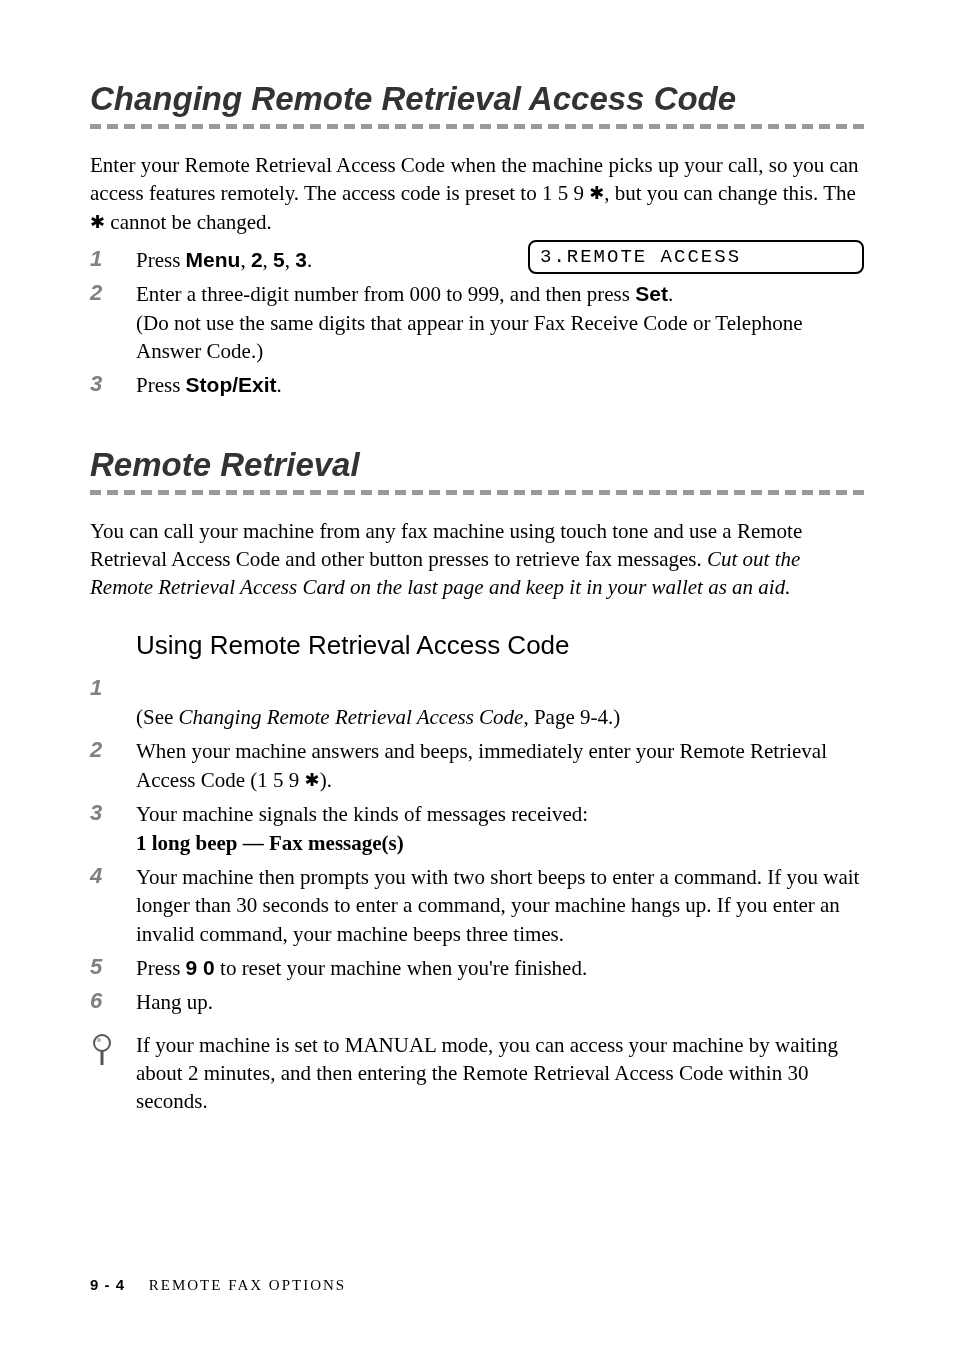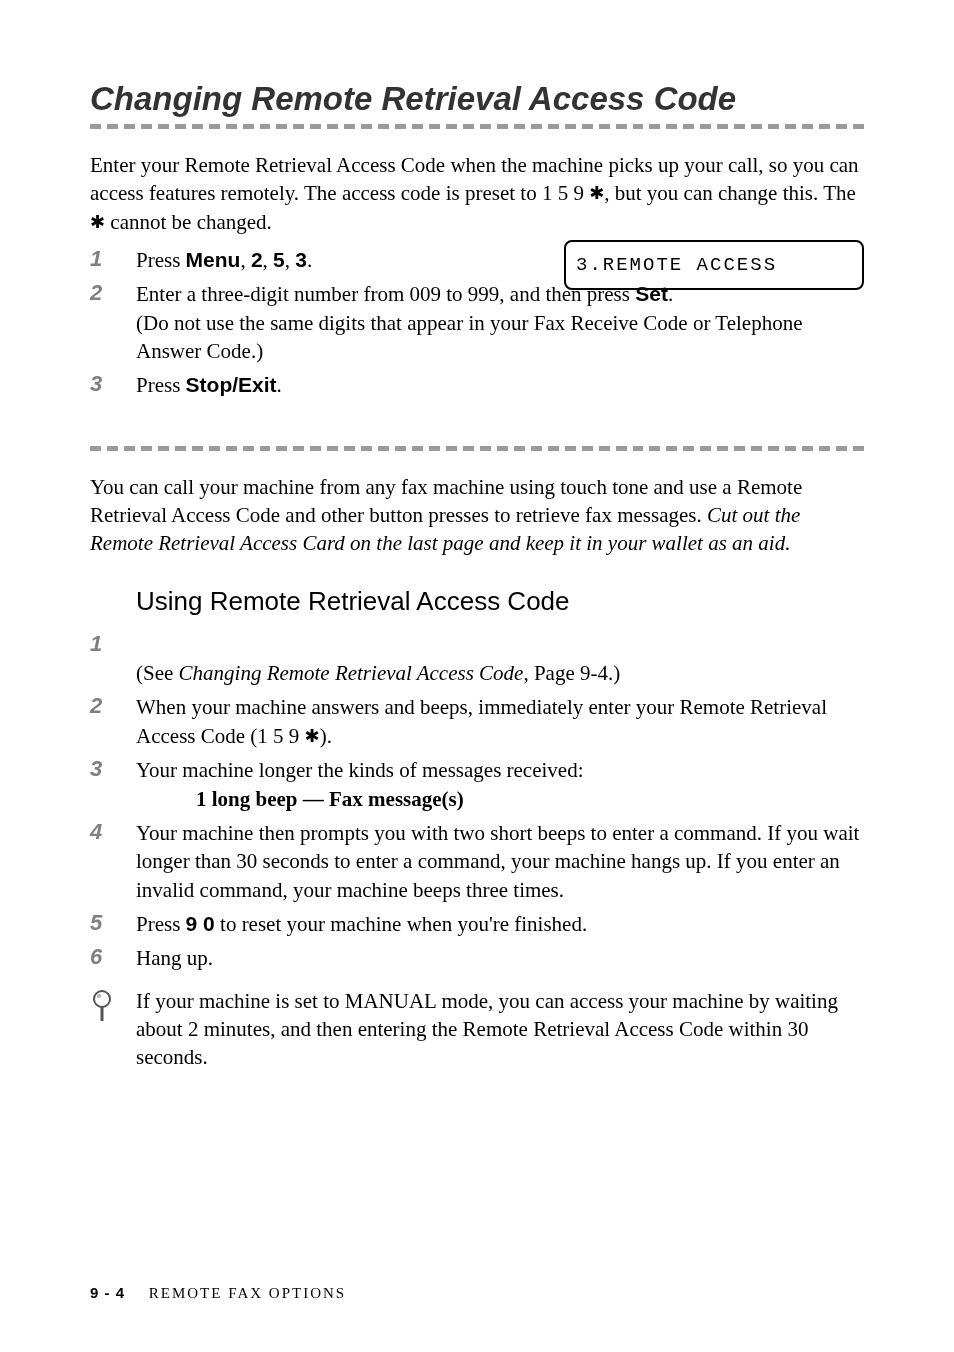--- a/index.html
+++ b/index.html
@@ -6,31 +6,31 @@
   html, body { width: 954px; height: 1352px; background: #fff; font-family: "Times New Roman", Times, serif; color: #000; }
   .page { width: 954px; height: 1352px; position: relative; padding: 80px 90px 60px 90px; }
   .h1 { font-family: Arial, Helvetica, sans-serif; font-weight: bold; font-style: italic; color: #333; font-size: 33px; margin-bottom: 6px; }
   .dashes { display: flex; gap: 6px; margin-bottom: 22px; }
   .dash { width: 11px; height: 5px; background: #9a9a9a; }
   .bodytext { font-size: 21px; line-height: 1.35; }
   .steplist { margin-top: 10px; }
   .step { display: flex; margin-bottom: 6px; }
   .stepnum { font-family: Arial, Helvetica, sans-serif; font-weight: bold; font-style: italic; color: #808080; font-size: 22px; width: 46px; text-align: left; flex-shrink: 0; }
   .stepbody { font-size: 21px; line-height: 1.35; flex: 1; }
-  .lcd-box { border: 2px solid #000; border-radius: 8px; padding: 12px 10px; font-family: "Courier New", monospace; letter-spacing: 2px; font-size: 19px; display: inline-block; position: absolute; right: 90px; top: 240px; width: 300px; }
+  .lcd-box { border: 2px solid #000; border-radius: 8px; padding: 4px 10px; font-family: "Courier New", monospace; letter-spacing: 2px; font-size: 19px; display: inline-block; position: absolute; right: 90px; top: 240px; width: 336px; }
   .section-gap { height: 40px; }
   .h2 { font-family: Arial, Helvetica, sans-serif; font-weight: normal; font-size: 26px; margin-left: 46px; margin-bottom: 14px; margin-top: 28px; }
   .bold { font-weight: bold; }
   .boldsans { font-family: Arial, Helvetica, sans-serif; font-weight: bold; }
   .italic { font-style: italic; }
-  .indent2 { margin-left: 60px; }
+  .indent2 { }
   .note-row { display: flex; margin-top: 14px; }
   .note-icon { width: 46px; flex-shrink: 0; display: flex; justify-content: flex-start; }
   .note-icon svg { margin-top: 2px; }
-  .footer { position: absolute; left: 90px; bottom: 50px; font-size: 15px; letter-spacing: 2px; }
+  .footer { position: absolute; left: 90px; bottom: 58px; font-size: 15px; letter-spacing: 2px; }
   .footer .pg { font-family: Arial, Helvetica, sans-serif; font-weight: bold; letter-spacing: 1px; margin-right: 18px; }
   .star { font-family: Arial, sans-serif; font-size: 18px; display: inline-block; transform: translateY(-1px); }
   .step-1-body { max-width: 390px; }
 </style>
 </head>
 <body>
 
 <div class="page">
 
   <div class="h1">Changing Remote Retrieval Access Code</div>
@@ -92,34 +92,35 @@
   <div class="steplist">
     <div class="step">
       <div class="stepnum">1</div>
       <div class="stepbody step-1-body">
         <span>Press </span><span class="boldsans">Menu</span><span>, </span><span class="boldsans">2</span><span>, </span><span class="boldsans">5</span><span>, </span><span class="boldsans">3</span><span>.</span>
       </div>
     </div>
     <div class="step">
       <div class="stepnum">2</div>
       <div class="stepbody">
-        <span>Enter a three-digit number from 009 to 999, and then press </span><span class="boldsans">Set</span><span>.</span><br>
+        <span>Enter a three-digit number from 000 to 999, and then press </span><span class="boldsans">Set</span><span>.</span><br>
         <span>(Do not use the same digits that appear in your Fax Receive Code or Telephone Answer Code.)</span>
       </div>
     </div>
     <div class="step">
       <div class="stepnum">3</div>
       <div class="stepbody">
         <span>Press </span><span class="boldsans">Stop/Exit</span><span>.</span>
       </div>
     </div>
   </div>
 
   <div class="section-gap"></div>
 
+  <div class="h1">Remote Retrieval</div>
   <div class="dashes">
     <div class="dash"></div>
       <div class="dash"></div>
       <div class="dash"></div>
       <div class="dash"></div>
       <div class="dash"></div>
       <div class="dash"></div>
       <div class="dash"></div>
       <div class="dash"></div>
       <div class="dash"></div>
@@ -178,21 +179,21 @@
     </div>
     <div class="step">
       <div class="stepnum">2</div>
       <div class="stepbody">
         <span>When your machine answers and beeps, immediately enter your Remote Retrieval Access Code (1 5 9 </span><span class="star">✱</span><span>).</span>
       </div>
     </div>
     <div class="step">
       <div class="stepnum">3</div>
       <div class="stepbody">
-        <span>Your machine longer the kinds of messages received:</span>
+        <span>Your machine signals the kinds of messages received:</span>
         <div class="indent2 bold">1 long beep — Fax message(s)</div>
       </div>
     </div>
     <div class="step">
       <div class="stepnum">4</div>
       <div class="stepbody">Your machine then prompts you with two short beeps to enter a command.  If you wait longer than 30 seconds to enter a command, your machine hangs up. If you enter an invalid command, your machine beeps three times.</div>
     </div>
     <div class="step">
       <div class="stepnum">5</div>
       <div class="stepbody">

